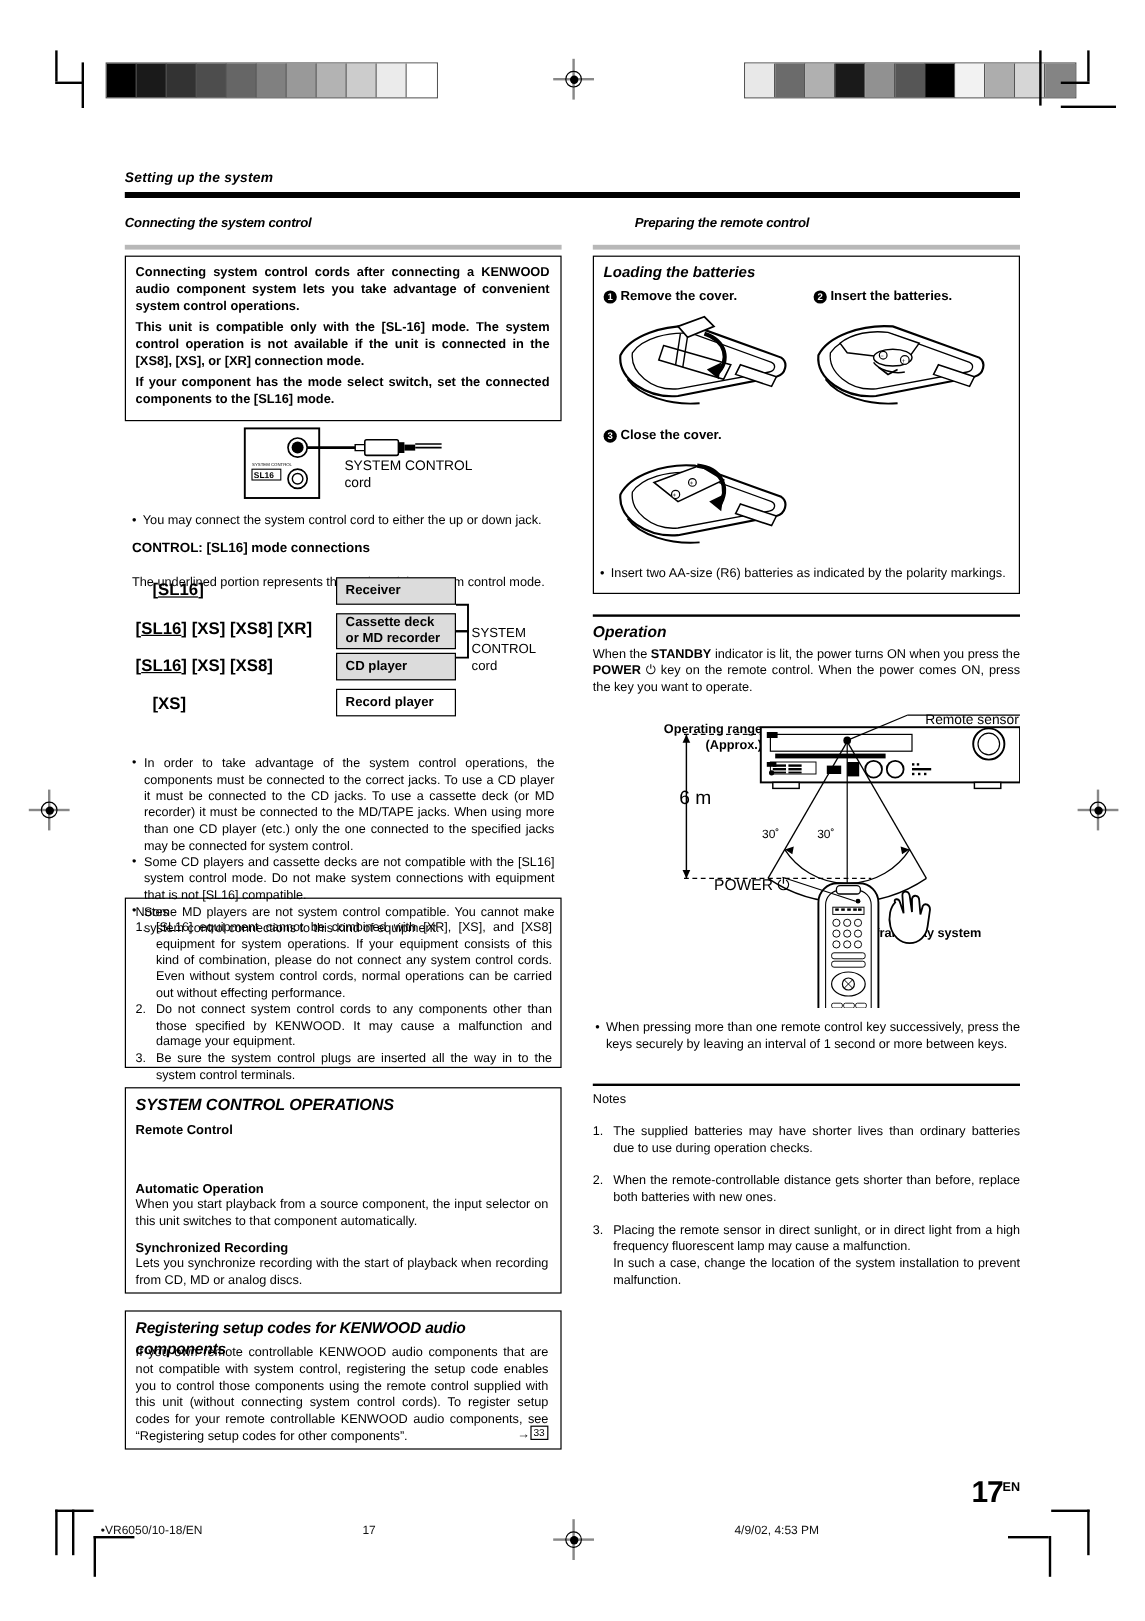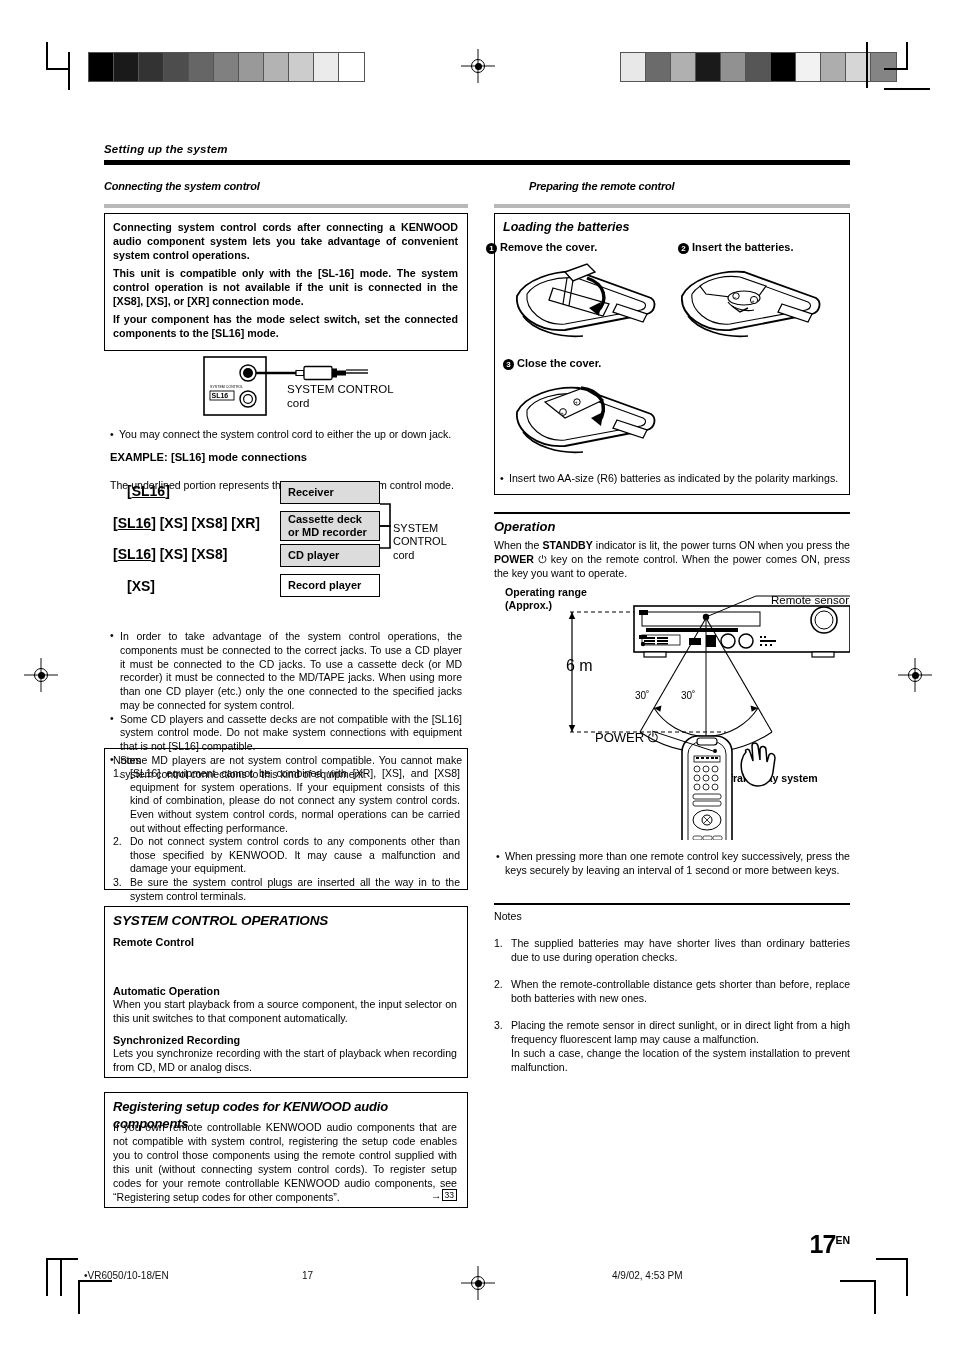--- a/index.html
+++ b/index.html
@@ -188,21 +188,21 @@
   <div class="lbl" style="left:287px; top:382px; width:130px; font-size:11.5px; line-height:1.25;">
     <span>SYSTEM CONTROL</span><br>
     <span>cord</span>
   </div>
 
   <div class="txt" style="left:110px; top:427px; width:350px;">
     <span style="position:absolute;left:0;">•</span>
     <span style="display:inline-block;margin-left:9px;">You may connect the system control cord to either the up or down jack.</span>
   </div>
 
-  <div class="txt bold" style="left:110px; top:450px; width:350px; font-size:11.2px;">EXAMPLE: [SL16] mode connections</div>
+  <div class="txt bold" style="left:110px; top:450px; width:350px; font-size:11.2px;">CONTROL: [SL16] mode connections</div>
   <div class="txt" style="left:110px; top:478px; width:355px;">The underlined portion represents the setting of the system control mode.</div>
 
   <div class="modelbl" style="left:127px; top:483px;">
     <span>[</span><u>SL16</u><span>]</span>
   </div>
   <div class="modelbl" style="left:113px; top:515px;">
     <span>[</span><u>SL16</u><span>] [XS] [XS8] [XR]</span>
   </div>
   <div class="modelbl" style="left:113px; top:546px;">
     <span>[</span><u>SL16</u><span>] [XS] [XS8]</span>
@@ -266,21 +266,21 @@
   <div class="txt" style="left:113px; top:1188px; width:344px; text-align:right;">
     <span>→</span><span class="kref">33</span>
   </div>
 
   <div class="sec-title" style="left:494px; top:180px; width:390px;margin-left:35px;">Preparing the remote control</div>
   <div class="sec-rule" style="left:494px; top:204px; width:356px;"></div>
 
   <div class="box" style="left:494px; top:213px; width:356px; height:282px;"></div>
   <div class="txt h-bold-ital" style="left:503px; top:219px; font-size:12.5px;">Loading the batteries</div>
 
-  <div class="txt step-num" style="left:486px; top:240px;">
+  <div class="txt step-num" style="left:503px; top:240px;">
     <span class="circnum">1</span><span>Remove the cover.</span>
   </div>
   <div style="position:absolute; left:505px; top:258px;">
     <svg width="160" height="85" viewBox="0 0 160 85">
       <path d="M12 38 C20 22, 48 12, 74 14 L146 40 C152 44, 150 54, 142 56 L60 72 C34 74, 10 58, 12 38 Z" fill="#fff" stroke="#000" stroke-width="1.8"></path>
       <path d="M22 36 C30 24, 52 18, 72 20 L138 44 C142 46, 141 51, 136 52 L60 66 C38 68, 20 52, 22 36 Z" fill="none" stroke="#000" stroke-width="1.1"></path>
       <path d="M48 30 L104 46 L98 58 L44 42 Z" fill="#fff" stroke="#000" stroke-width="1.3"></path>
       <path d="M112 46 L142 56 L138 64 L108 54 Z" fill="#fff" stroke="#000" stroke-width="1.3"></path>
 
       <path d="M60 14 L82 6 L90 14 L68 23 Z" fill="#fff" stroke="#000" stroke-width="1.4"></path>
@@ -339,21 +339,21 @@
     <span style="display:inline-block;margin-left:9px;">Insert two AA-size (R6) batteries as indicated by the polarity markings.</span>
   </div>
 
   <div class="crop-h" style="left:494px; top:512px; width:356px; height:1.6px;"></div>
   <div class="txt h-bold-ital" style="left:494px; top:518px; font-size:13px;">Operation</div>
 
   <div class="txt j" style="left:494px; top:538px; width:356px;">
     <span>When the </span><b>STANDBY</b><span> indicator is lit, the power turns ON when you press the </span><b>POWER</b> <span>⏻</span><span> key on the remote control. When the power comes ON, press the key you want to operate.</span>
   </div>
 
-  <div class="txt bold" style="left:505px; top:586px; width:130px; font-size:10.6px; line-height:1.25;">
+  <div class="txt bold" style="left:505px; top:602px; width:130px; font-size:10.6px; line-height:1.25;text-align:right;">
     <span>Operating range</span><br>
     <span>(Approx.)</span>
   </div>
   <div class="txt" style="left:771px; top:593px; font-size:11.5px;">Remote sensor</div>
   <div class="txt" style="left:566px; top:655px; font-size:16px;">6 m</div>
   <div class="txt" style="left:635px; top:689px; font-size:10px;">30˚</div>
   <div class="txt" style="left:681px; top:689px; font-size:10px;">30˚</div>
   <div class="txt" style="left:595px; top:729px; font-size:13px;">
     <span>POWER</span> <span>⏻</span>
   </div>

